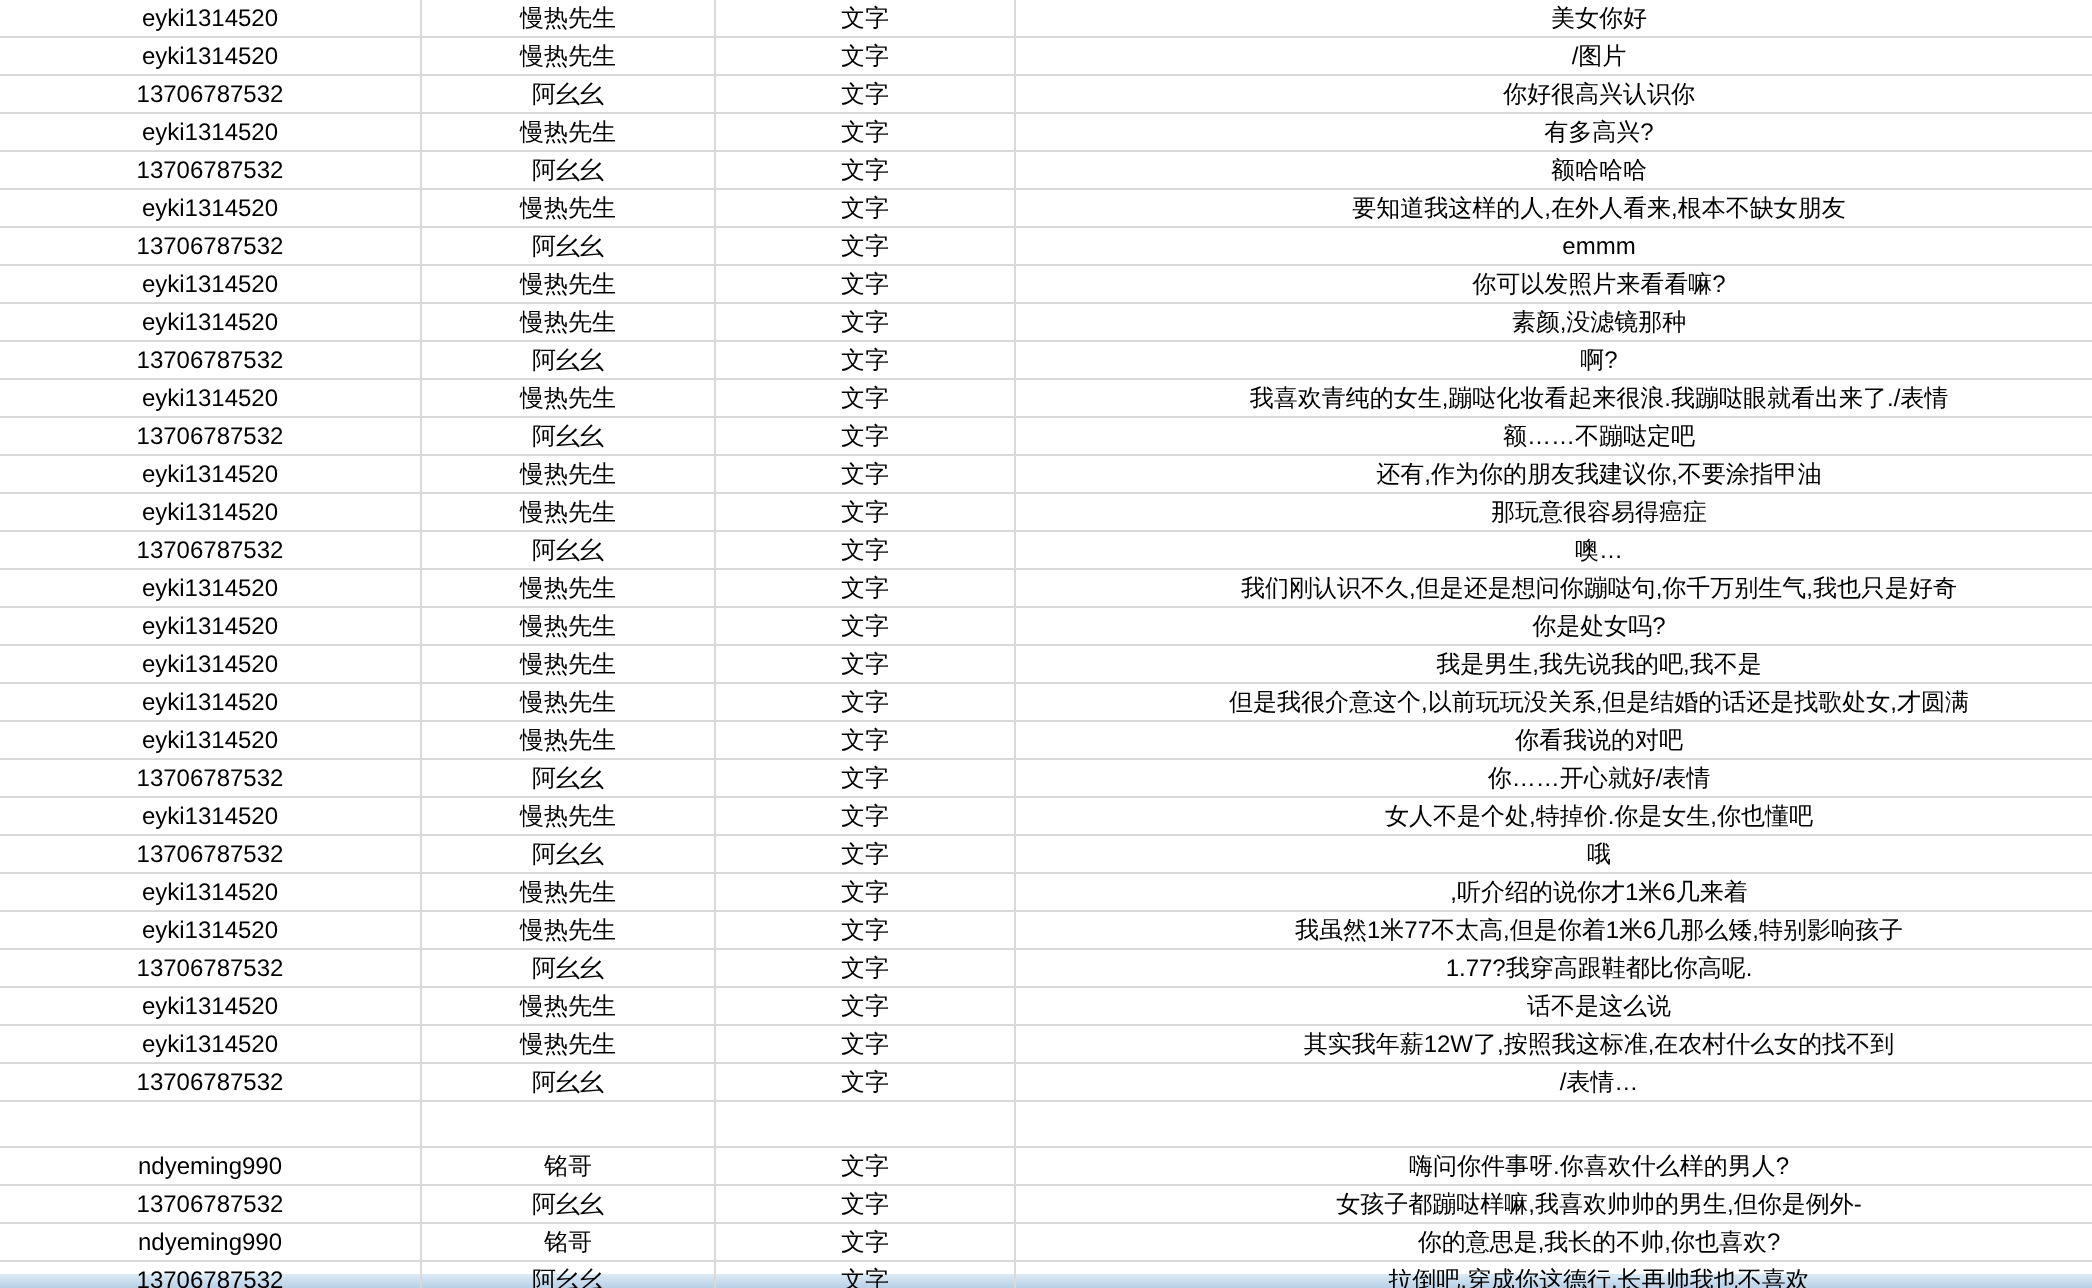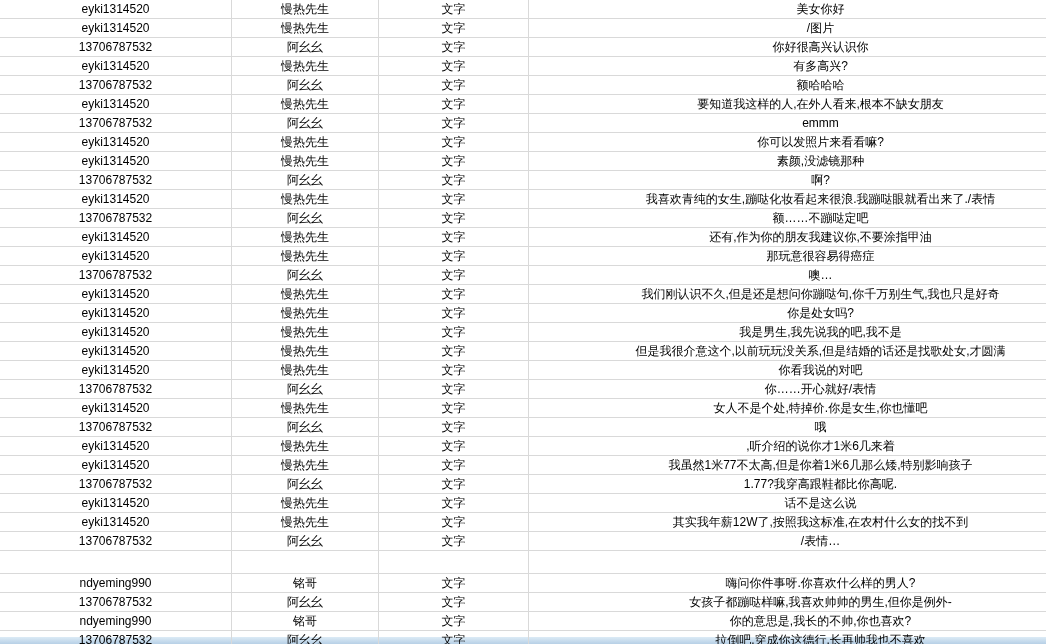--- a/index.html
+++ b/index.html
@@ -17,21 +17,21 @@
     height:100%;
     border-right:1px solid #d9d9d9;
     border-bottom:1px solid #d9d9d9;
     font-size:12px;
     line-height:18px;
     text-align:center;
     color:#000000;
     white-space:nowrap;
     overflow:visible;
   }
-  .c0{width:232px;}
+  .c0{width:211px;}
   .c1{width:147px;}
   .c2{width:150px;}
   .c3{width:584px;}
   .bottom-strip{
     position:absolute;left:0;bottom:0;width:1046px;height:7px;
     background:linear-gradient(#dcebf6,#b7d0e6);
     z-index:0;
   }
   .sheet{z-index:1;}
 </style>

